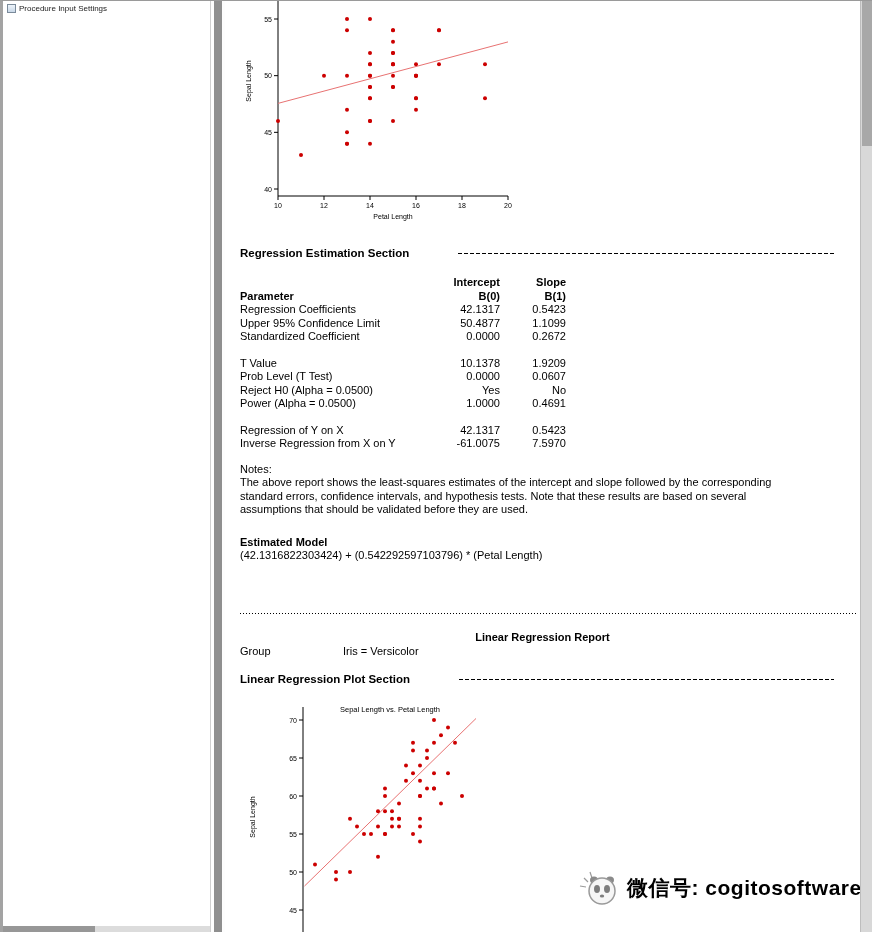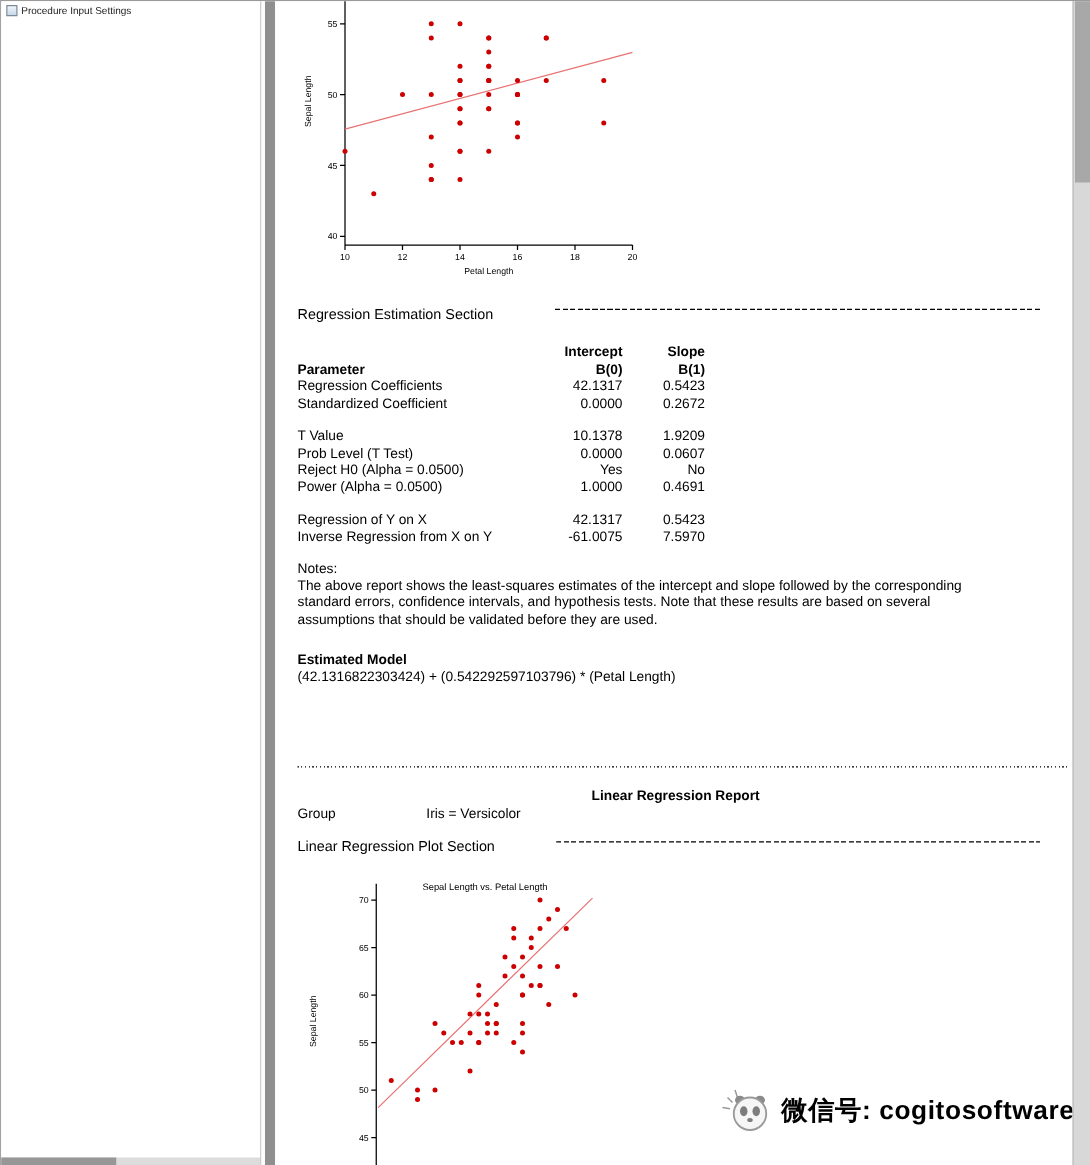--- a/index.html
+++ b/index.html
@@ -1,40 +1,40 @@
 <!DOCTYPE html>
 <html><head>
 <meta charset="utf-8">
 <style>
   *{margin:0;padding:0;box-sizing:border-box;}
   html,body{width:872px;height:932px;overflow:hidden;background:#fff;
     font-family:"Liberation Sans","DejaVu Sans",sans-serif;}
   .app{position:relative;width:872px;height:932px;background:#fff;
-    border-top:1px solid #9a9a9a;border-left:1px solid #a3a3a3;}
+    border-top:1px solid #9a9a9a;border-left:3px solid #a3a3a3;}
 
   
   .left-panel{position:absolute;left:0;top:0;width:207px;height:932px;background:#fff;}
   .tree-item{display:flex;align-items:center;gap:3px;padding:3px 0 0 4px;font-size:8px;color:#222;cursor:default;}
   .tree-icon{width:9px;height:9px;border:1px solid #7a8a9a;flex:0 0 auto;
     background:linear-gradient(#eef4fa,#c9d8e8);}
   .hscrollbar{position:absolute;left:0;bottom:0;width:207px;height:7px;background:#dcdcdc;}
   .hthumb{position:absolute;left:0;top:0;width:92px;height:7px;background:#979797;}
 
   
   .splitter{position:absolute;left:207px;top:0;width:15px;height:932px;background:#fdfdfd;border-left:1px solid #cfcfcf;}
   .splitter-bar{position:absolute;left:3px;top:0;width:8px;height:100%;background:#8f8f8f;}
 
   
   .report{position:absolute;left:222px;top:0;width:635px;height:932px;background:#fff;font-size:11px;color:#000;}
   #chart1{position:absolute;left:0;top:0;overflow:hidden;}
   #chart2{position:absolute;left:0;top:698px;overflow:hidden;}
   svg text{font-family:"Liberation Sans","DejaVu Sans",sans-serif;fill:#000;}
 
   .sec1{position:absolute;left:15px;top:245px;width:616px;}
-  .heading{display:flex;font-weight:normal;font-size:11.5px;height:14px;gap:43px;}
+  .heading{display:flex;align-items:center;font-weight:bold;font-size:11.5px;height:14px;gap:43px;}
   .heading .dash{flex:1;height:1px;margin:1px 22px 0 6px;
     background:repeating-linear-gradient(90deg,#000 0 4px,transparent 4px 6px);}
   .heading1{margin-bottom:16px;}
 
   .trow{display:grid;grid-template-columns:190px 70px 66px;height:13.5px;line-height:13.5px;}
   .trow .num{text-align:right;}
   .trow.bold{font-weight:bold;}
   .trow.spacer{height:13px;}
 
   .notes{margin-top:12px;line-height:13.5px;}
@@ -171,20 +171,25 @@
             <span class="lab">Parameter</span>
             <span class="num">B(0)</span>
             <span class="num">B(1)</span>
           </div>
           <div class="trow">
             <span class="lab">Regression Coefficients</span>
             <span class="num">42.1317</span>
             <span class="num">0.5423</span>
           </div>
           <div class="trow">
+            <span class="lab">Upper 95% Confidence Limit</span>
+            <span class="num">50.4877</span>
+            <span class="num">1.1099</span>
+          </div>
+          <div class="trow">
             <span class="lab">Standardized Coefficient</span>
             <span class="num">0.0000</span>
             <span class="num">0.2672</span>
           </div>
           <div class="trow spacer"></div>
           <div class="trow">
             <span class="lab">T Value</span>
             <span class="num">10.1378</span>
             <span class="num">1.9209</span>
           </div>

